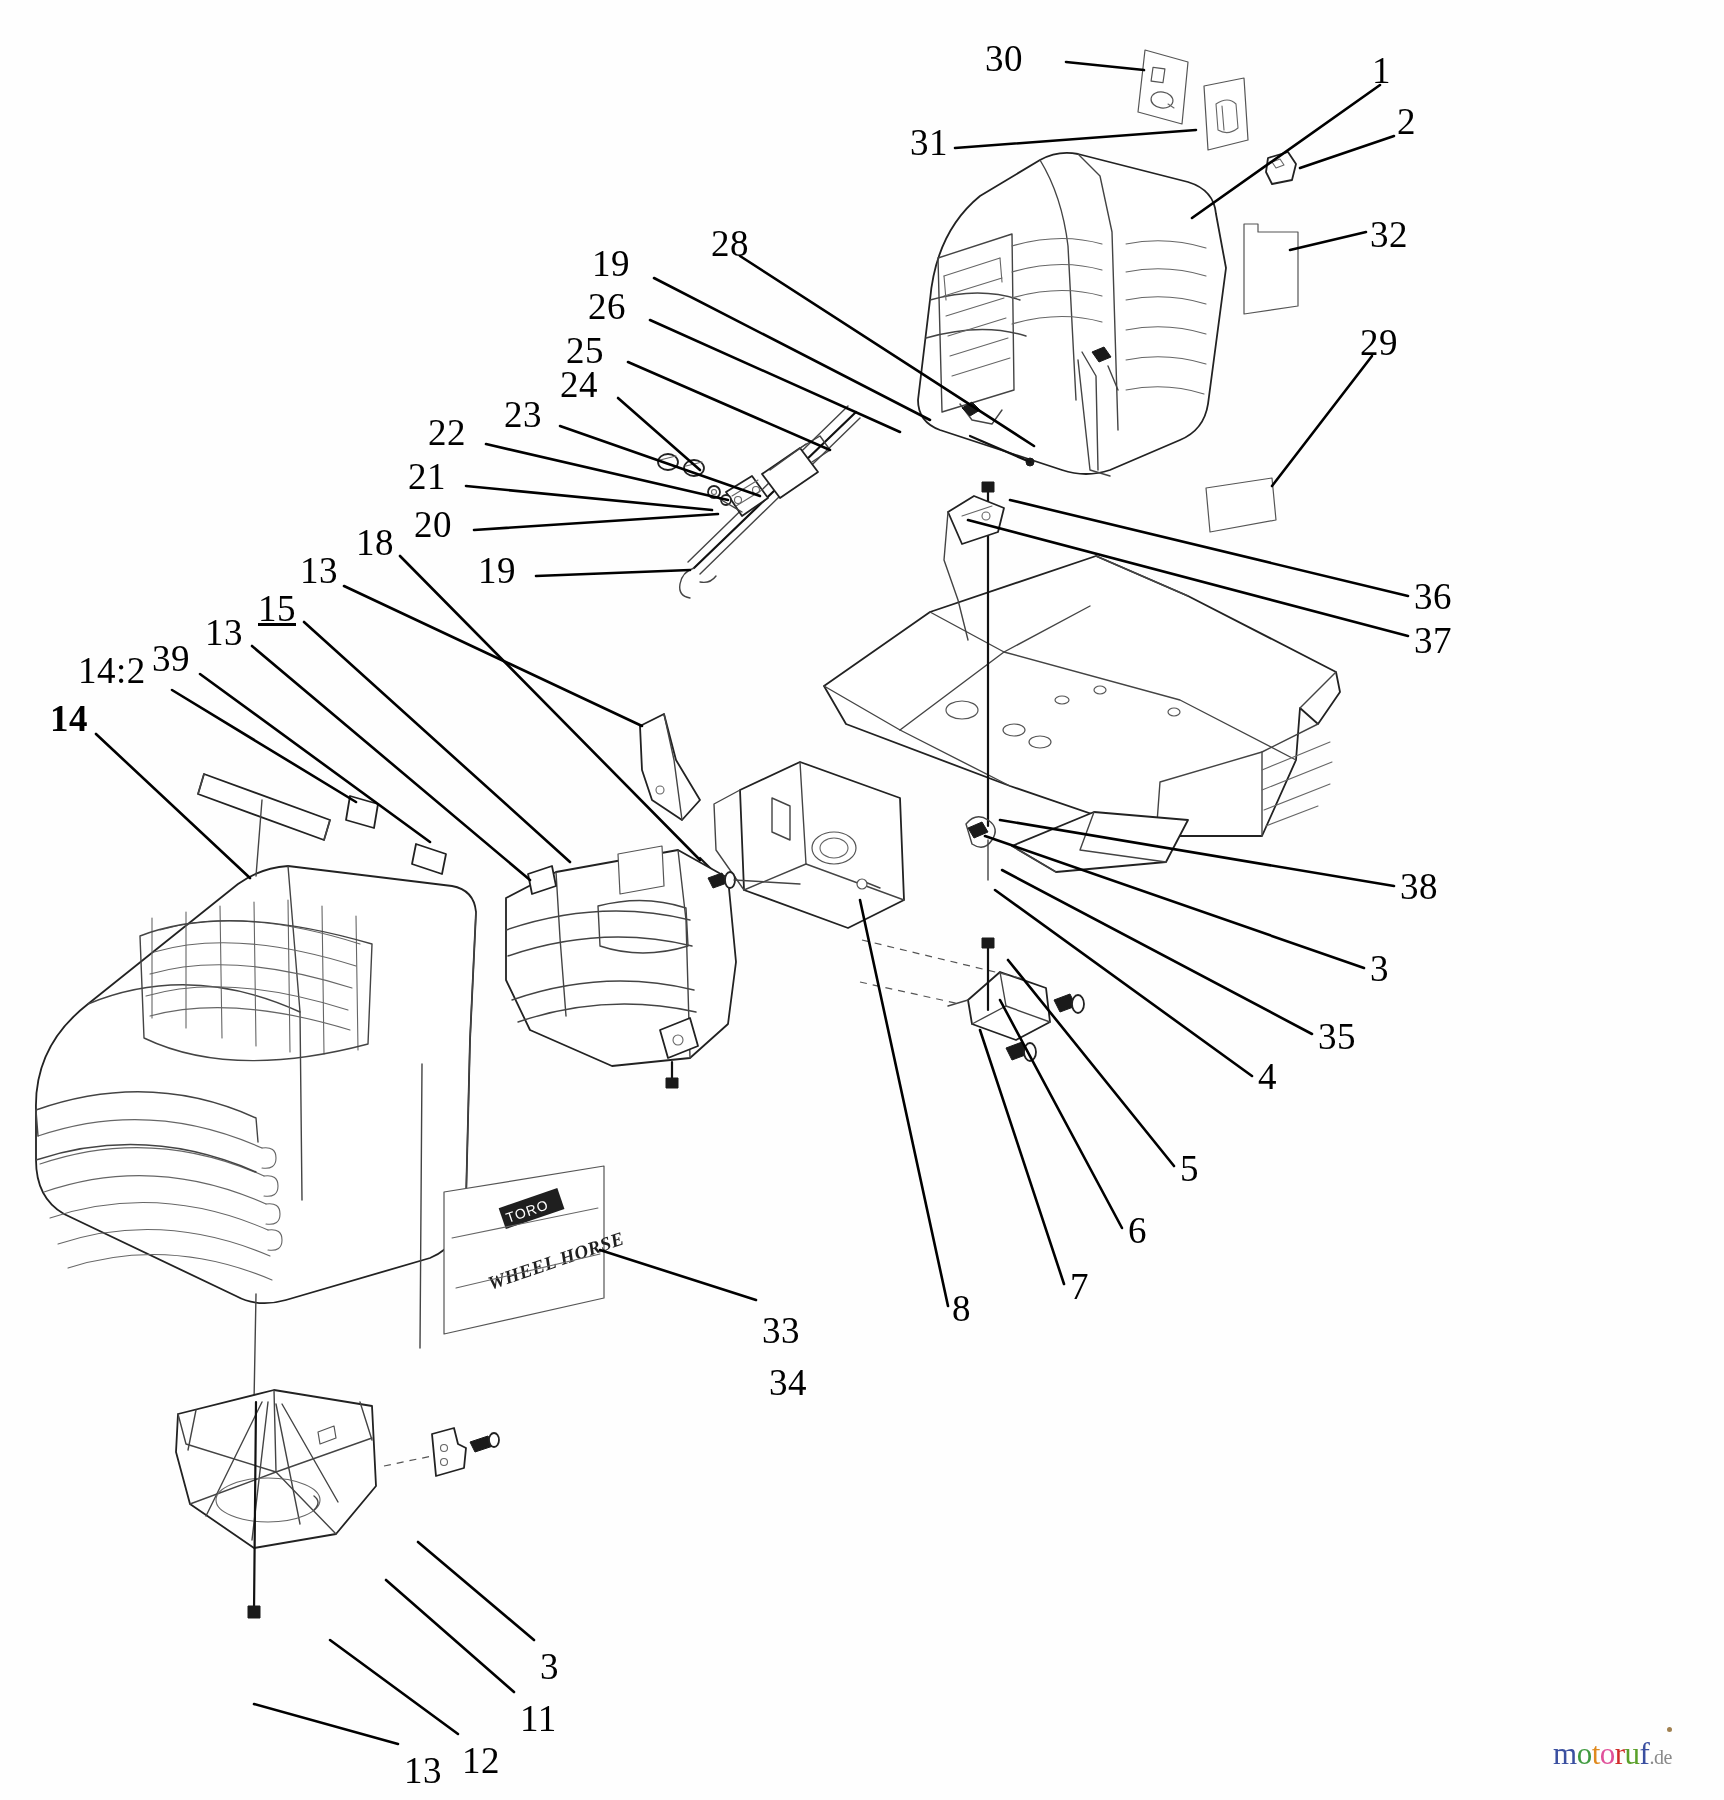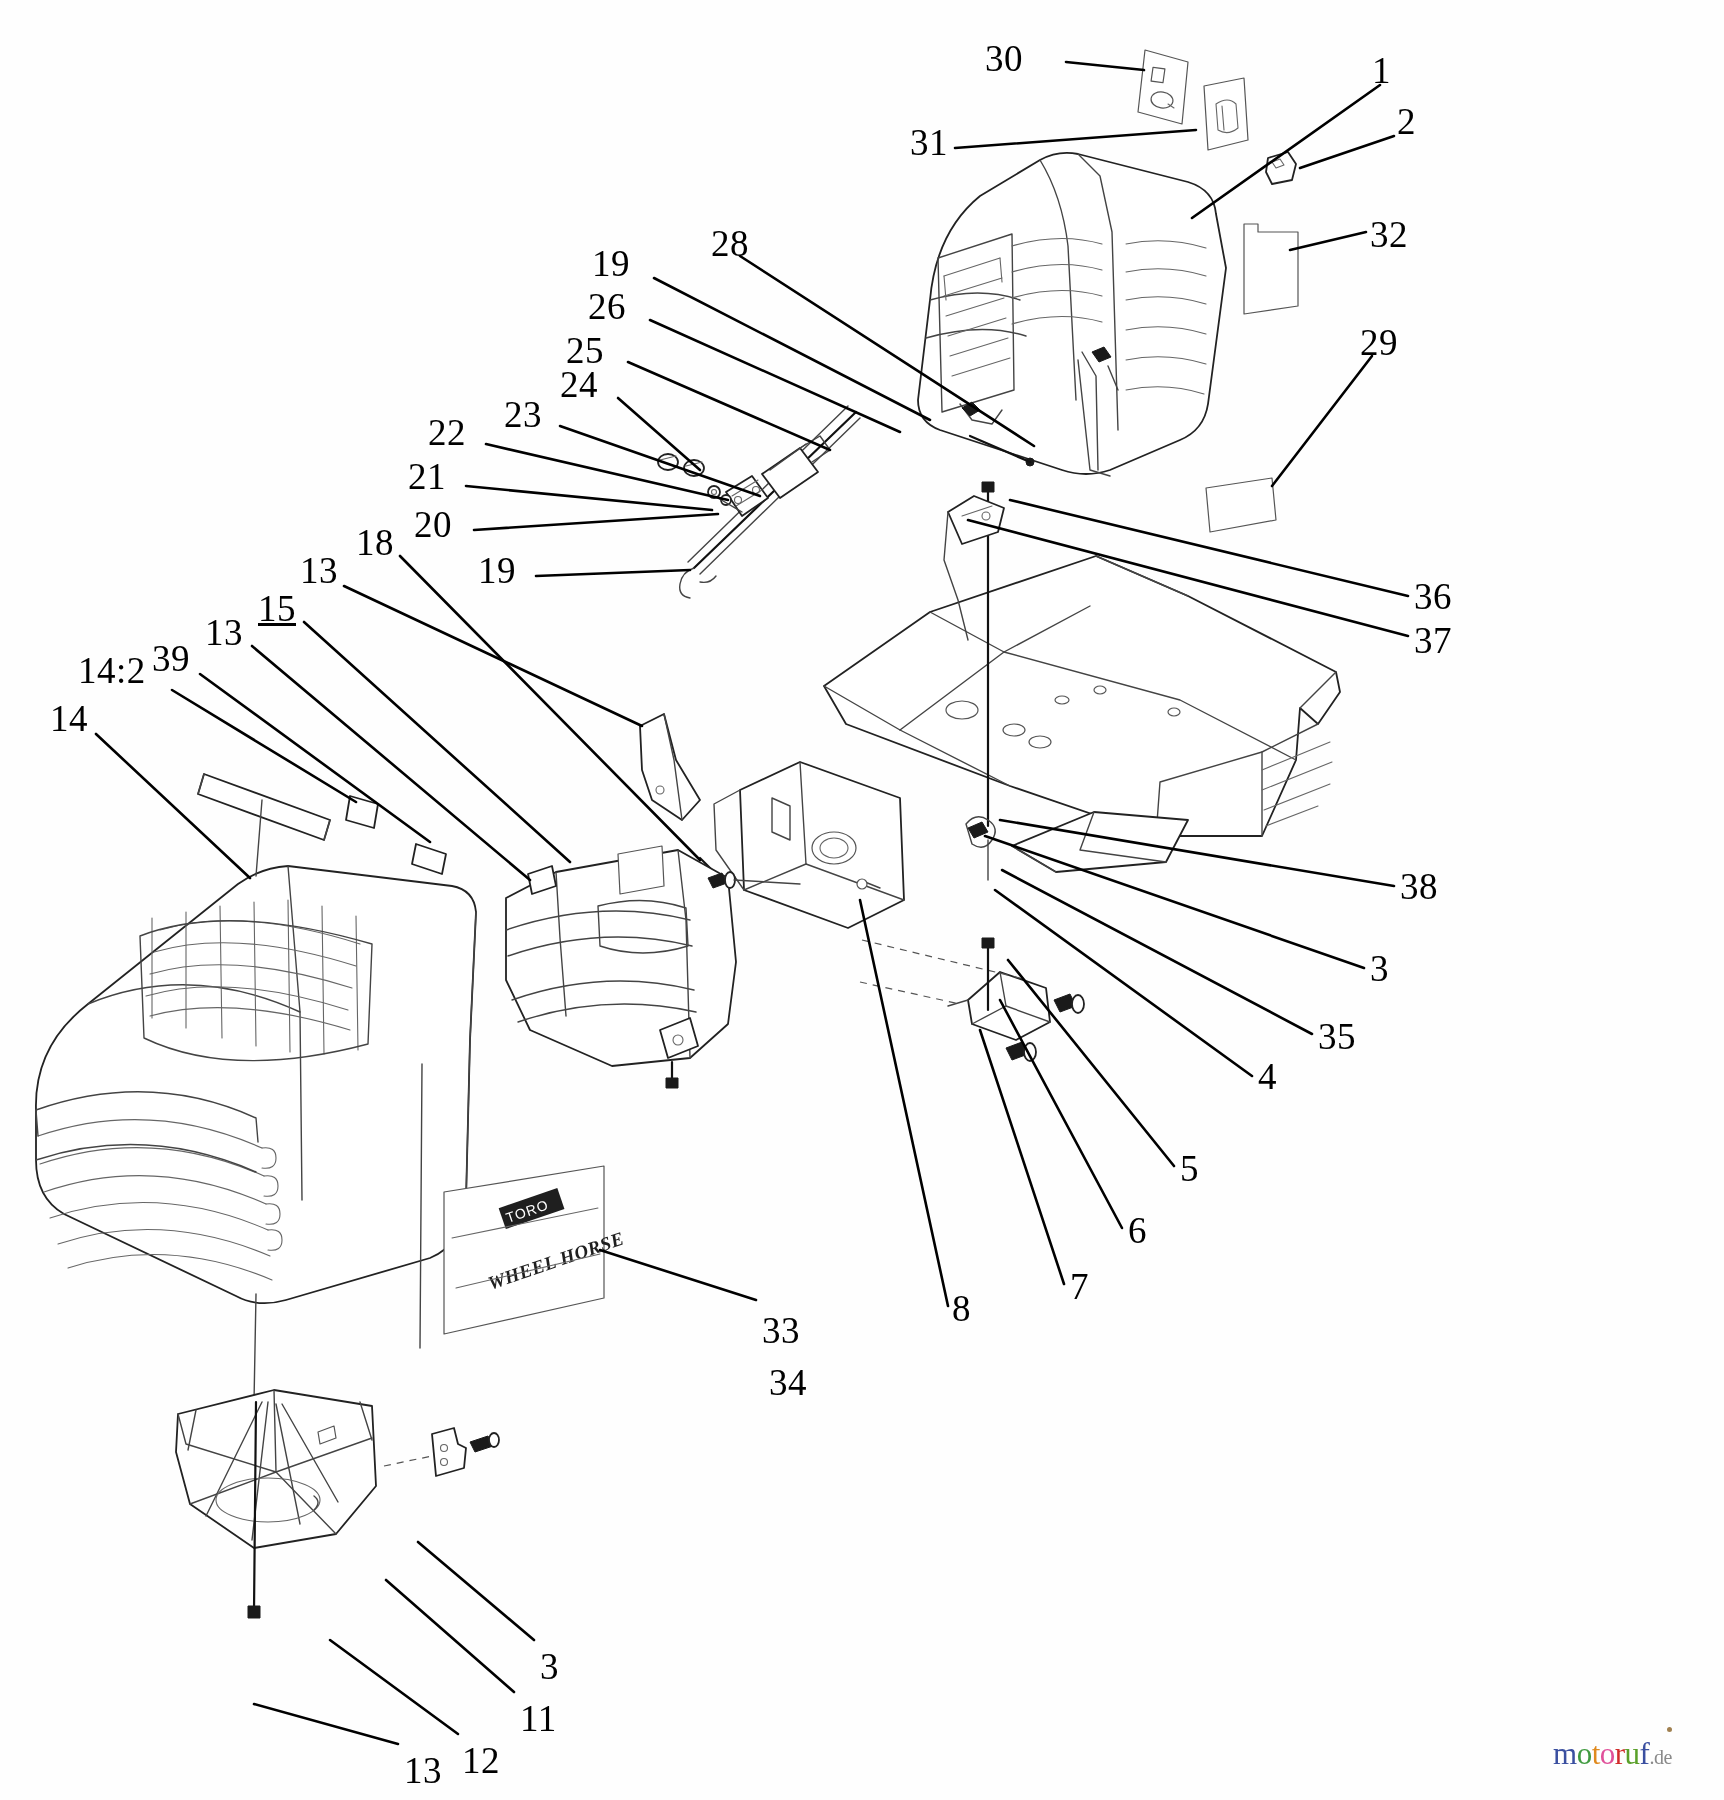--- a/index.html
+++ b/index.html
@@ -419,21 +419,21 @@
       <div class="callout" style="left: 414px; top: 506px;">20</div>
       <div class="callout" style="left: 356px; top: 524px;">18</div>
       <div class="callout" style="left: 478px; top: 552px;">19</div>
       <div class="callout" style="left: 300px; top: 552px;">13</div>
       <div class="callout" style="left: 1414px; top: 578px;">36</div>
       <div class="callout" style="left: 1414px; top: 622px;">37</div>
       <div class="callout" style="left: 258px; top: 590px; text-decoration: underline;">15</div>
       <div class="callout" style="left: 205px; top: 614px;">13</div>
       <div class="callout" style="left: 152px; top: 640px;">39</div>
       <div class="callout" style="left: 78px; top: 652px;">14:2</div>
-      <div class="callout" style="left: 50px; top: 700px;">14</div>
+      <div class="callout" style="left: 50px; top: 700px; font-weight: bold;">14</div>
       <div class="callout" style="left: 1400px; top: 868px;">38</div>
       <div class="callout" style="left: 1370px; top: 950px;">3</div>
       <div class="callout" style="left: 1318px; top: 1018px; text-align: right;">35</div>
       <div class="callout" style="left: 1258px; top: 1058px;">4</div>
       <div class="callout" style="left: 1180px; top: 1150px;">5</div>
       <div class="callout" style="left: 1128px; top: 1212px;">6</div>
       <div class="callout" style="left: 1070px; top: 1268px;">7</div>
       <div class="callout" style="left: 952px; top: 1290px;">8</div>
       <div class="callout" style="left: 762px; top: 1312px;">33</div>
       <div class="callout" style="left: 762px; top: 1364px; margin-left: 7px;">34</div>

